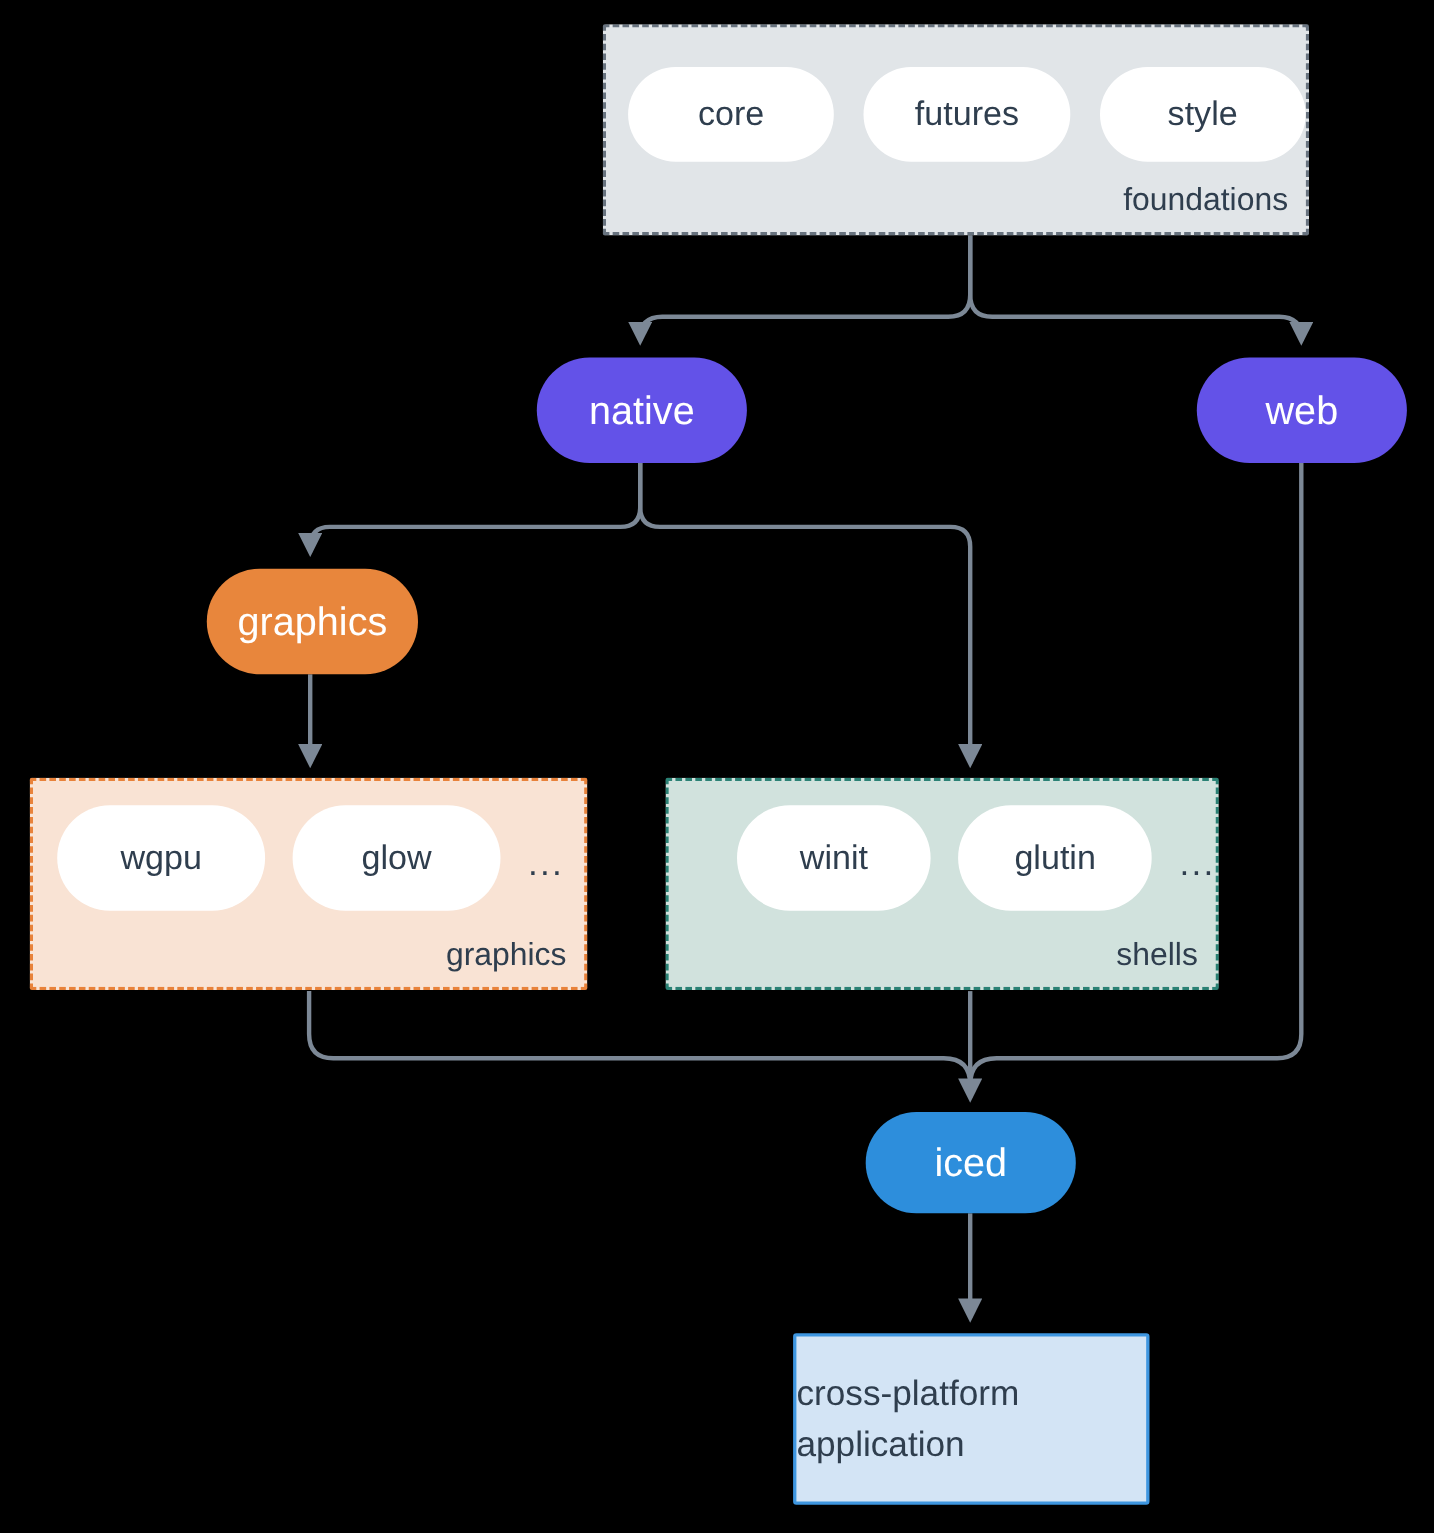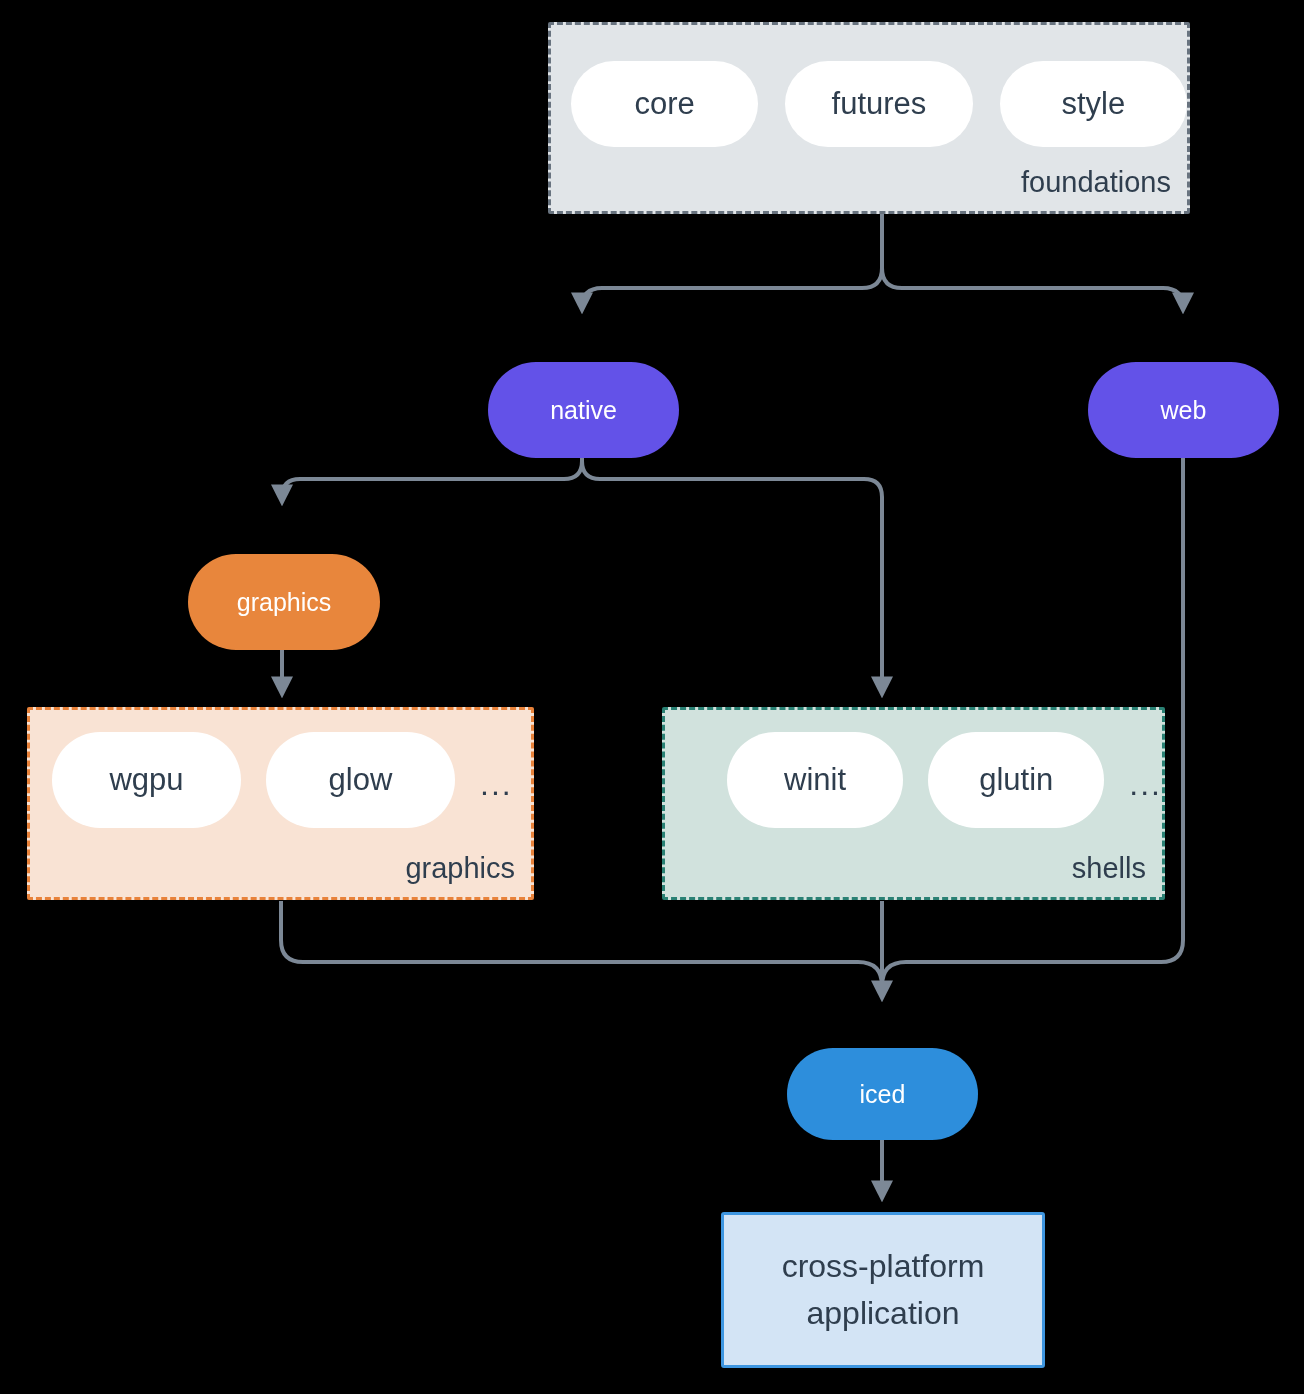--- a/index.html
+++ b/index.html
@@ -13,46 +13,46 @@
   body{font-family:"Liberation Sans","DejaVu Sans",sans-serif;}
   .canvas{position:relative;width:1304px;height:1394px;background:#000;overflow:hidden;}
   svg.wires{position:absolute;left:0;top:0;width:1304px;height:1394px;}
 
   
   .group{position:absolute;box-sizing:border-box;border-radius:2px;}
   .group-foundations{left:548px;top:22px;width:642px;height:192px;
     background:#e1e5e8;border:3px dashed #68737f;}
   .group-renderers{left:27px;top:707px;width:507px;height:193px;
     background:#f9e3d4;border:3px dashed #e8823a;}
-  .group-shells{left:662px;top:707px;width:503px;height:193px;
+  .group-shells{left:605px;top:707px;width:503px;height:193px;
     background:#d1e2dd;border:3px dashed #2a8174;padding-left:40px;}
   .pill-row{display:flex;align-items:flex-start;}
   .group-foundations .pill-row{padding:36px 0 0 20px;gap:27px;justify-content:center;}
   .group-renderers .pill-row{padding:22px 0 0 22px;gap:25px;}
   .group-shells .pill-row{padding:22px 0 0 22px;gap:25px;}
   .group-label{position:absolute;right:16px;bottom:12px;font-size:29px;color:var(--text);}
 
   
   .pill{display:flex;align-items:center;justify-content:center;
     background:#fff;color:var(--text);border-radius:999px;
     width:192px;height:86px;font-size:31px;}
   .group-renderers .pill,.group-shells .pill{width:189px;height:96px;}
   .node{position:absolute;display:flex;align-items:center;justify-content:center;
-    border-radius:999px;color:#fff;font-size:25px;margin-top:37px;}
+    border-radius:999px;color:#fff;font-size:36px;}
   .node-native{left:488px;top:325px;width:191px;height:96px;background:var(--purple);}
   .node-web{left:1088px;top:325px;width:191px;height:96px;background:var(--purple);}
   .node-graphics{left:188px;top:517px;width:192px;height:96px;background:var(--orange);}
   .node-iced{left:787px;top:1011px;width:191px;height:92px;background:var(--blue);}
 
   .ellipsis{align-self:center;color:var(--text);font-size:32px;letter-spacing:2px;padding-top:8px;}
 
   
   .app-box{position:absolute;left:721px;top:1212px;width:324px;height:156px;
     box-sizing:border-box;background:#d3e4f5;border:3px solid #3e96e0;border-radius:3px;
-    display:flex;flex-direction:column;align-items:center;justify-content:center;
+    display:flex;flex-direction:column;align-items:flex-start;justify-content:center;
     color:var(--text);font-size:32px;line-height:47px;}
 </style>
 </head>
 <body>
 
 <div class="canvas">
 
   <svg class="wires" viewBox="0 0 1304 1394" fill="none" stroke="#7c8896" stroke-width="4">
     <defs>
       <marker id="arrow" viewBox="0 0 10 10" refX="8" refY="5" markerWidth="5.5" markerHeight="5.5" orient="auto-start-reverse">

